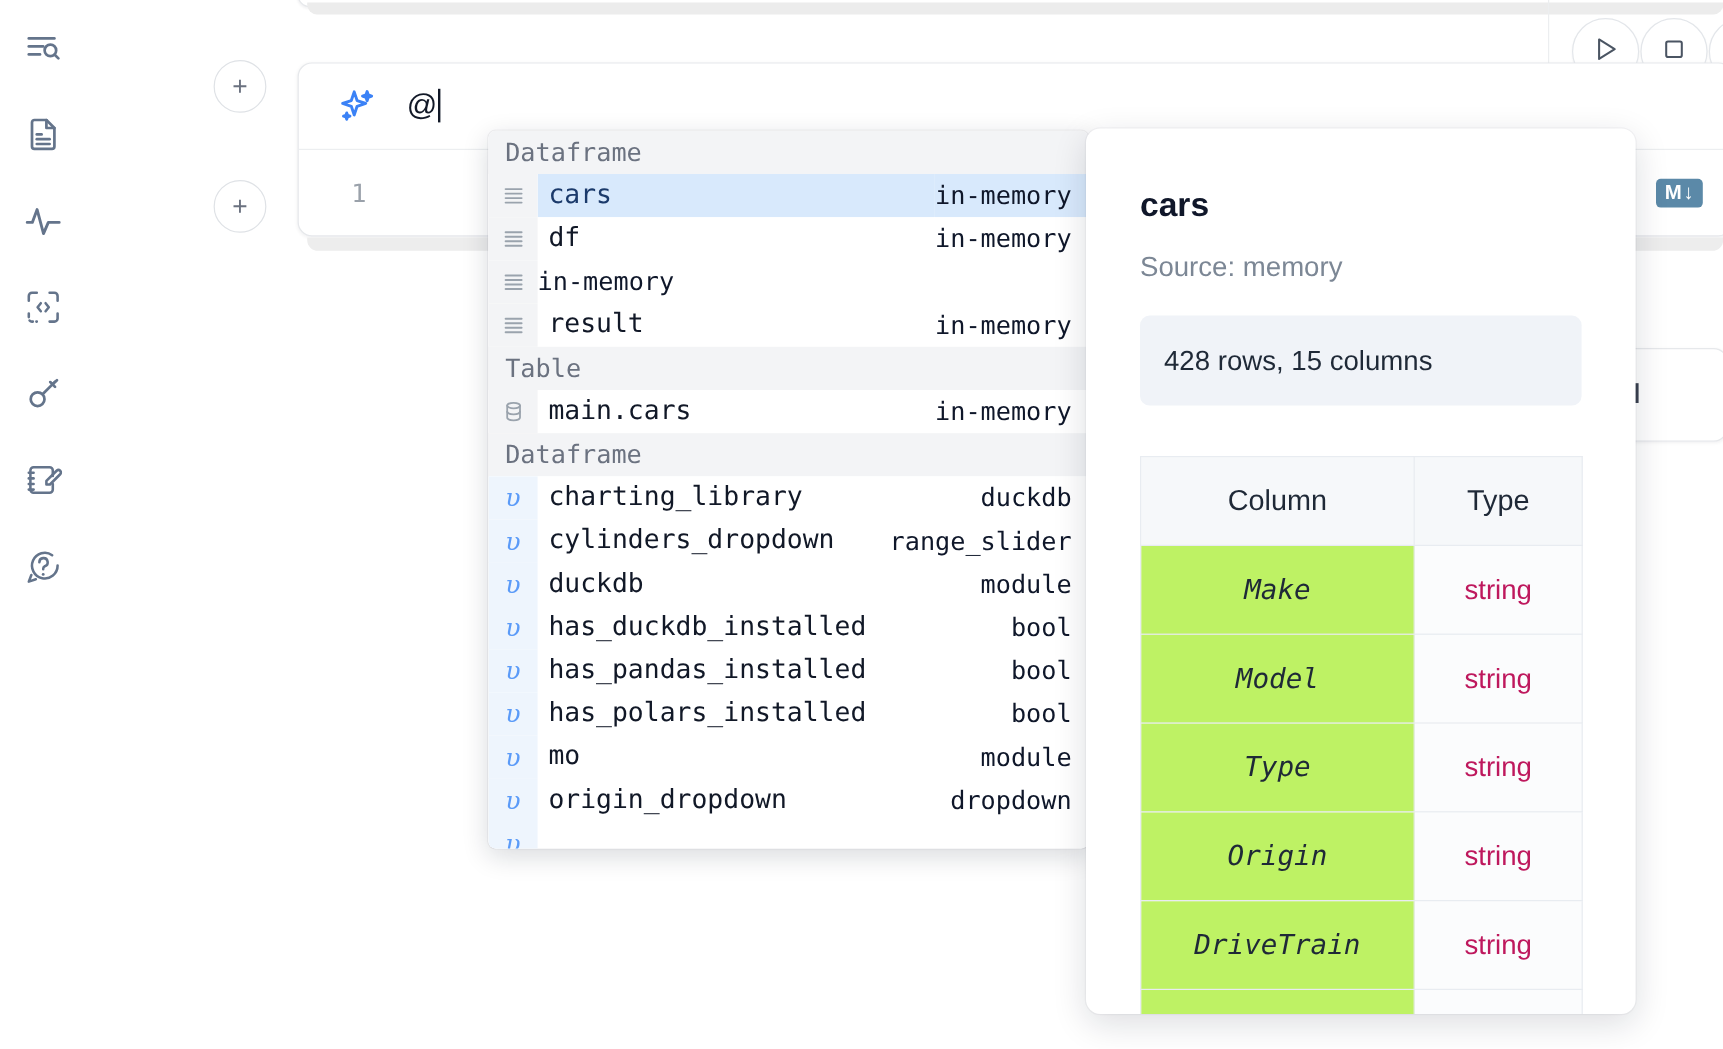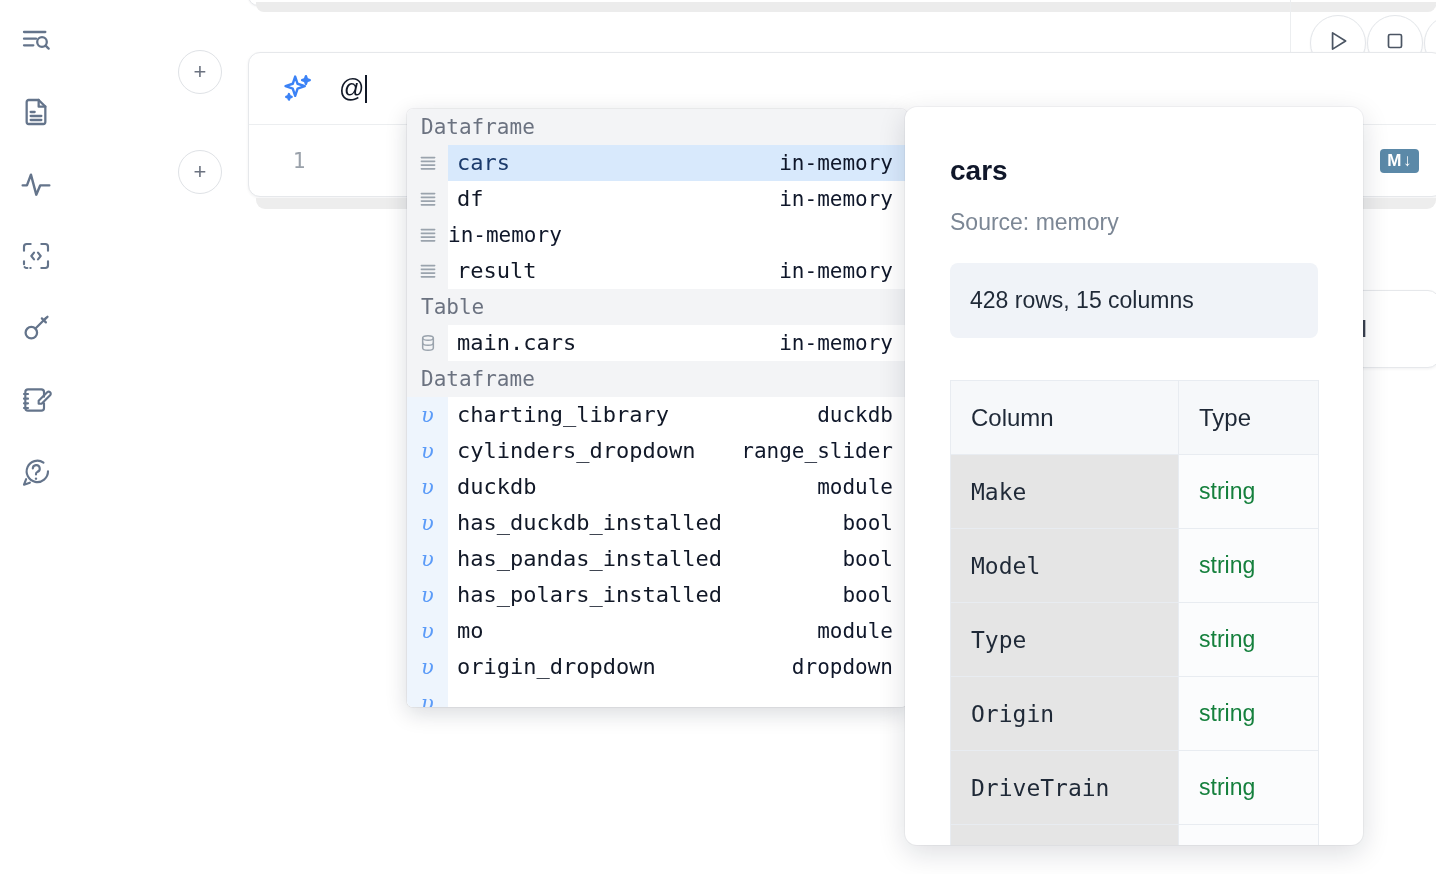--- a/index.html
+++ b/index.html
@@ -177,29 +177,29 @@
   #docs-source{font-size:23px;color:#7c8795;margin:22px 0 0;}
   #docs-shape{
     margin-top:27px;background:#f0f3f8;border-radius:8px;
     padding:24px 20px;font-size:23px;color:#1f2937;
   }
   #docs-table{
     margin-top:42px;width:368px;border-collapse:collapse;
     table-layout:fixed;
   }
   #docs-table th,#docs-table td{
-    border:1px solid #e8ecf1;padding:4px 20px;height:74px;text-align:left;
+    border:1px solid #e8ecf1;padding:4px 20px;height:74px;text-align:center;
     box-sizing:border-box;
   }
   #docs-table th{background:#f6f8fa;font-weight:400;font-size:24px;color:#1f2937;}
   #docs-table td.col{
     font-family:"DejaVu Sans Mono","Liberation Mono",monospace;
-    font-size:23px;color:#1f2937;background:#e5e5e5;
-  }
-  #docs-table td.typ{font-size:23px;color:#15803d;background:#fbfcfd;}
+    font-size:23px;color:#1f2937;background:#bef264;font-style:italic;
+  }
+  #docs-table td.typ{font-size:23px;color:#be185d;background:#fbfcfd;}
   #docs-table tr.partial td{height:40px;}
 </style>
 </head>
 <body>
 
 <div id="sidebar">
 
   <div class="rail-icon">
     <span>
       <svg width="32" height="32" viewBox="0 0 24 24" fill="none" stroke="currentColor" stroke-width="1.7" stroke-linecap="round">

